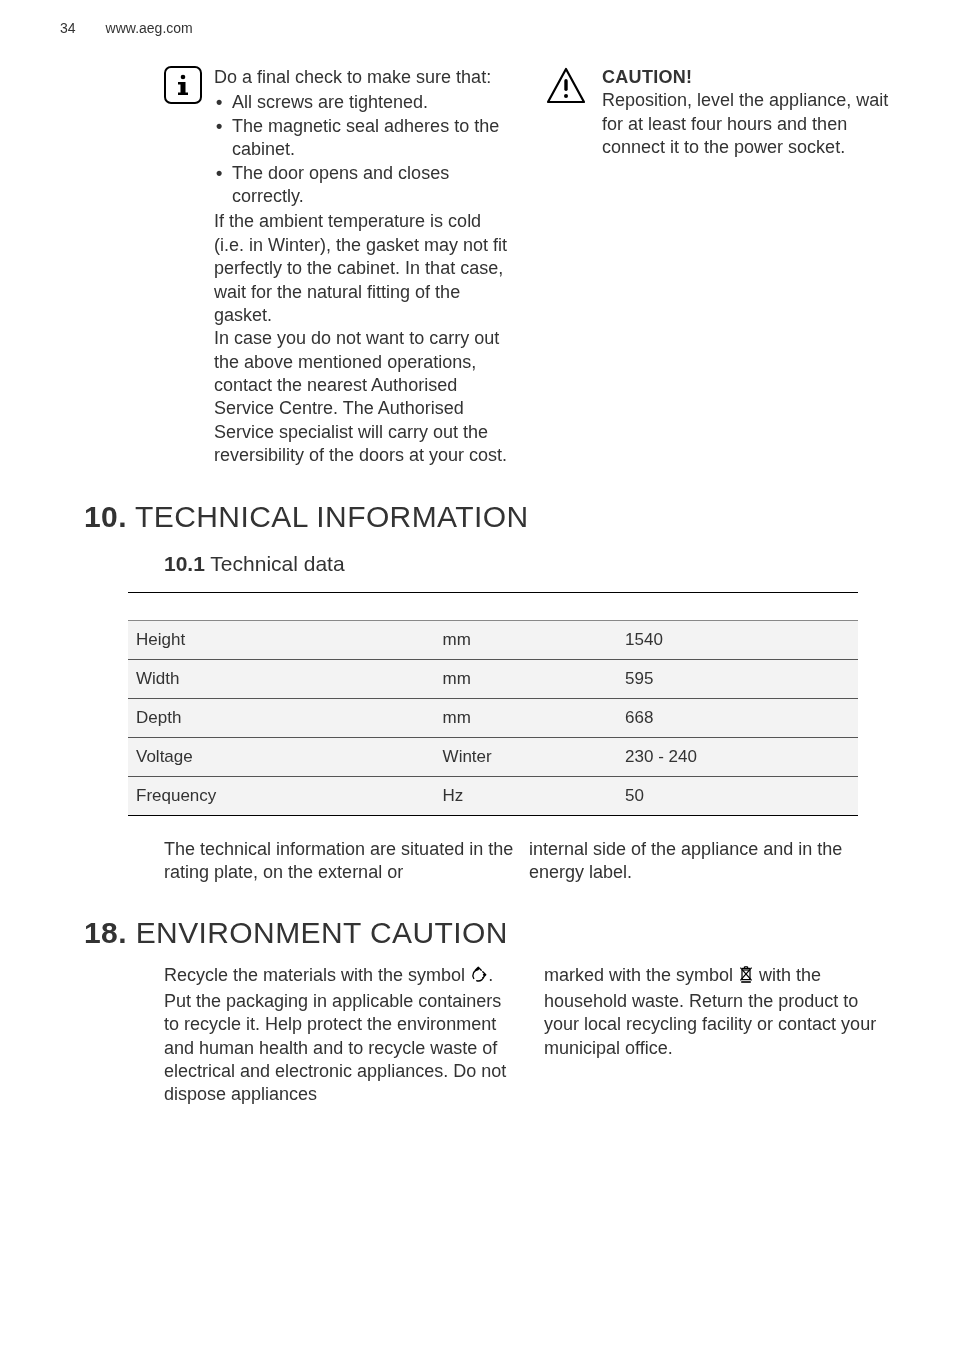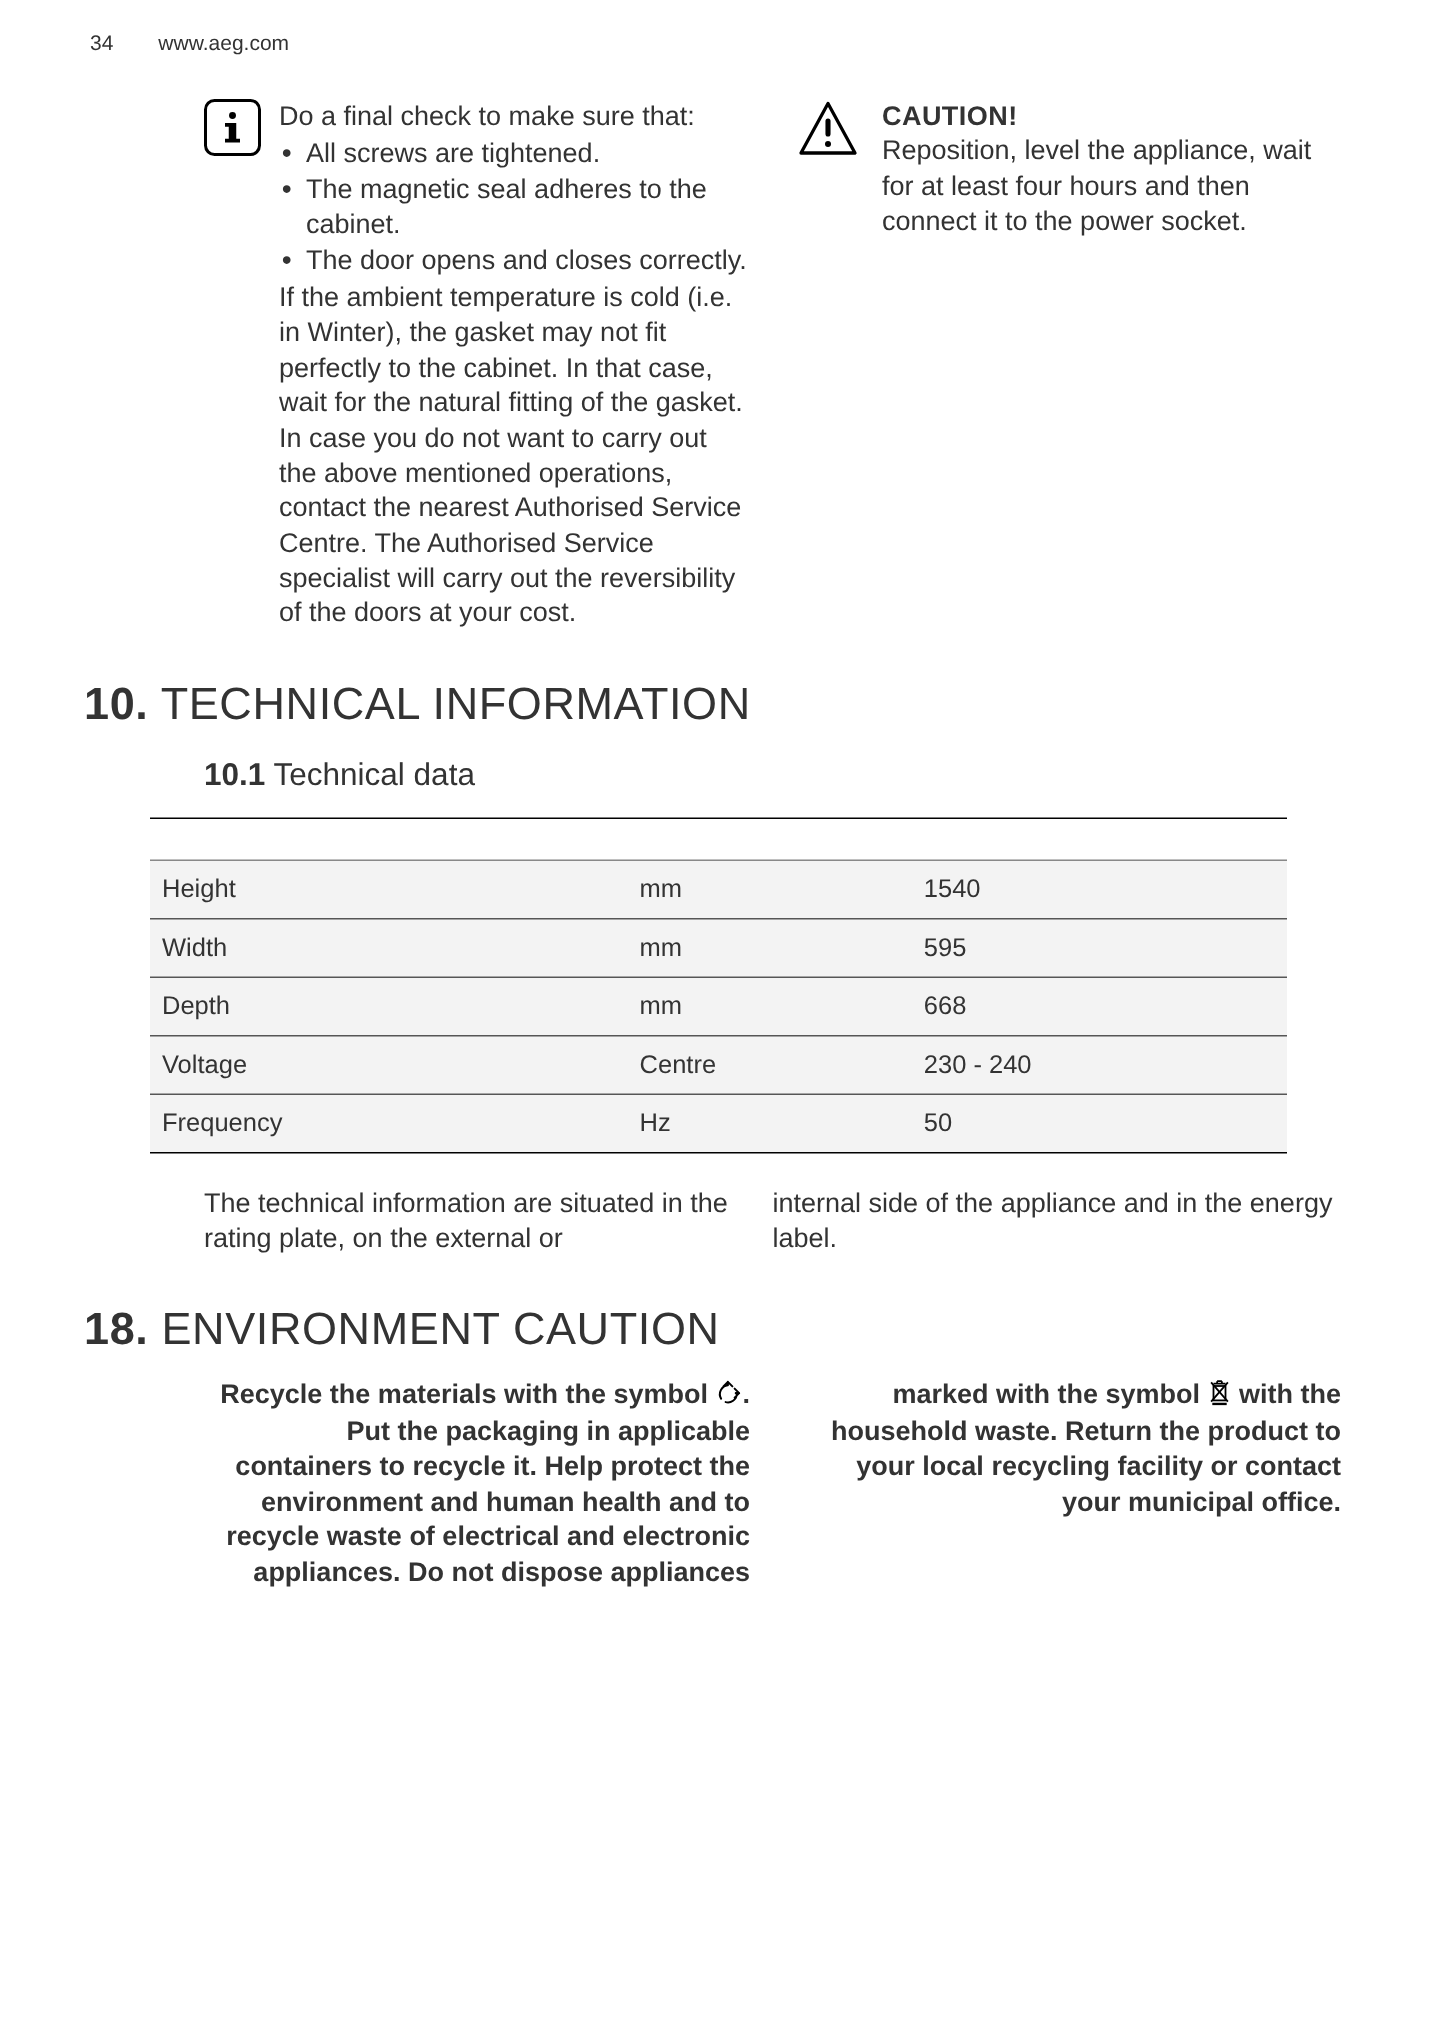--- a/index.html
+++ b/index.html
@@ -15,21 +15,21 @@
     }
     .page-header {
       display: flex;
       align-items: baseline;
       padding: 20px 0 10px 60px;
       font-size: 14px;
       font-weight: 400;
     }
     .page-number { margin-right: 30px; }
     .site-url { font-weight: 500; }
-    .content { padding: 0 60px 0 56px; }
+    .content { padding: 0 60px 0 84px; }
     .two-col {
       display: flex;
       gap: 30px;
       margin-top: 20px;
     }
     .col { flex: 1; min-width: 0; }
     .info-block { display: flex; align-items: flex-start; gap: 12px; }
     .info-text { flex: 1; font-size: 18px; line-height: 1.3; }
     .info-text ul { list-style: none; padding-left: 18px; margin: 2px 0; }
     .info-text ul li::before { content: "•"; display: inline-block; width: 16px; margin-left: -16px; font-weight: bold; }
@@ -75,22 +75,21 @@
       font-weight: 300;
     }
     .note-cols .c { flex: 1; }
     .env-cols {
       display: flex;
       gap: 30px;
       margin-left: 80px;
       margin-top: 14px;
       font-size: 18px;
       line-height: 1.3;
-      font-weight: 700;
-      text-align: right;
+      font-weight: 400;
     }
     .env-cols .c { flex: 1; }
     .inline-icon { display: inline-block; vertical-align: -2px; }
     .icon-box {
       width: 38px; height: 38px; flex-shrink: 0;
       border: 2px solid #000; border-radius: 7px;
       display: flex; align-items: center; justify-content: center;
       font-family: Georgia, serif; font-weight: bold; font-size: 24px;
     }
     .caution-icon { width: 44px; height: 40px; flex-shrink: 0; }
@@ -175,21 +174,21 @@
           <td>mm</td>
           <td>595</td>
         </tr>
         <tr>
           <td>Depth</td>
           <td>mm</td>
           <td>668</td>
         </tr>
         <tr>
           <td>Voltage</td>
-          <td>Centre</td>
+          <td>Winter</td>
           <td>230 - 240</td>
         </tr>
         <tr>
           <td>Frequency</td>
           <td>Hz</td>
           <td>50</td>
         </tr>
       </tbody>
   </table>
 

